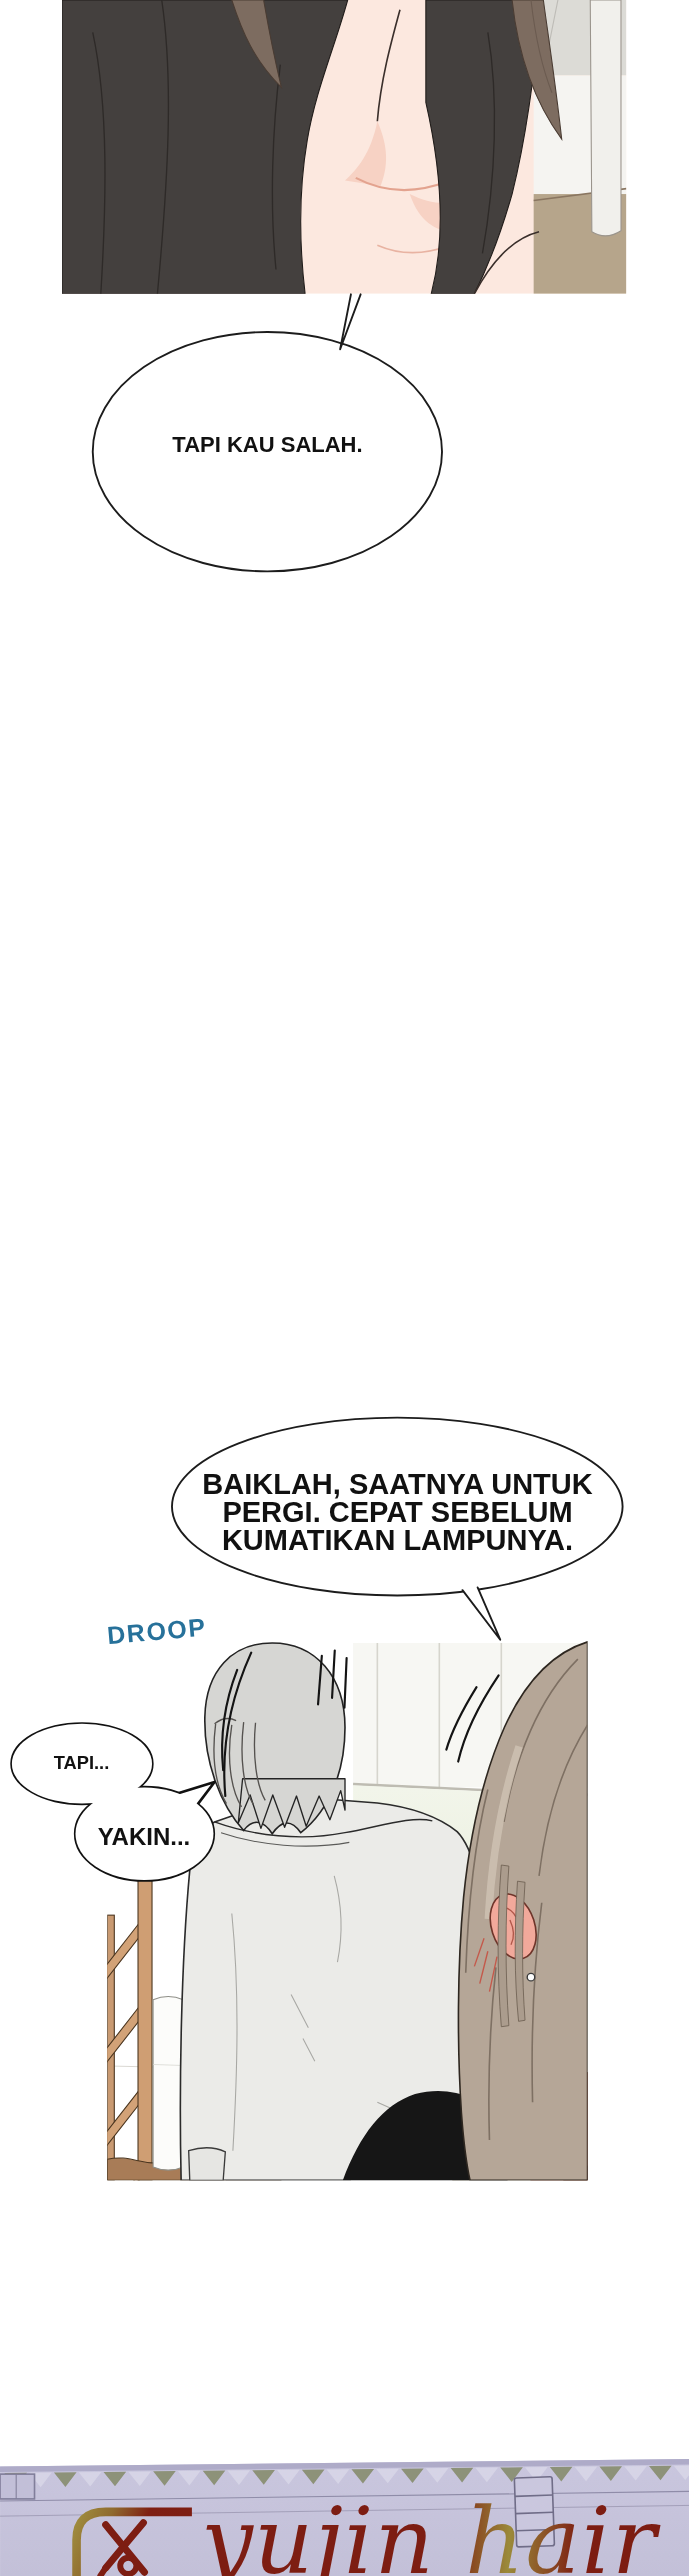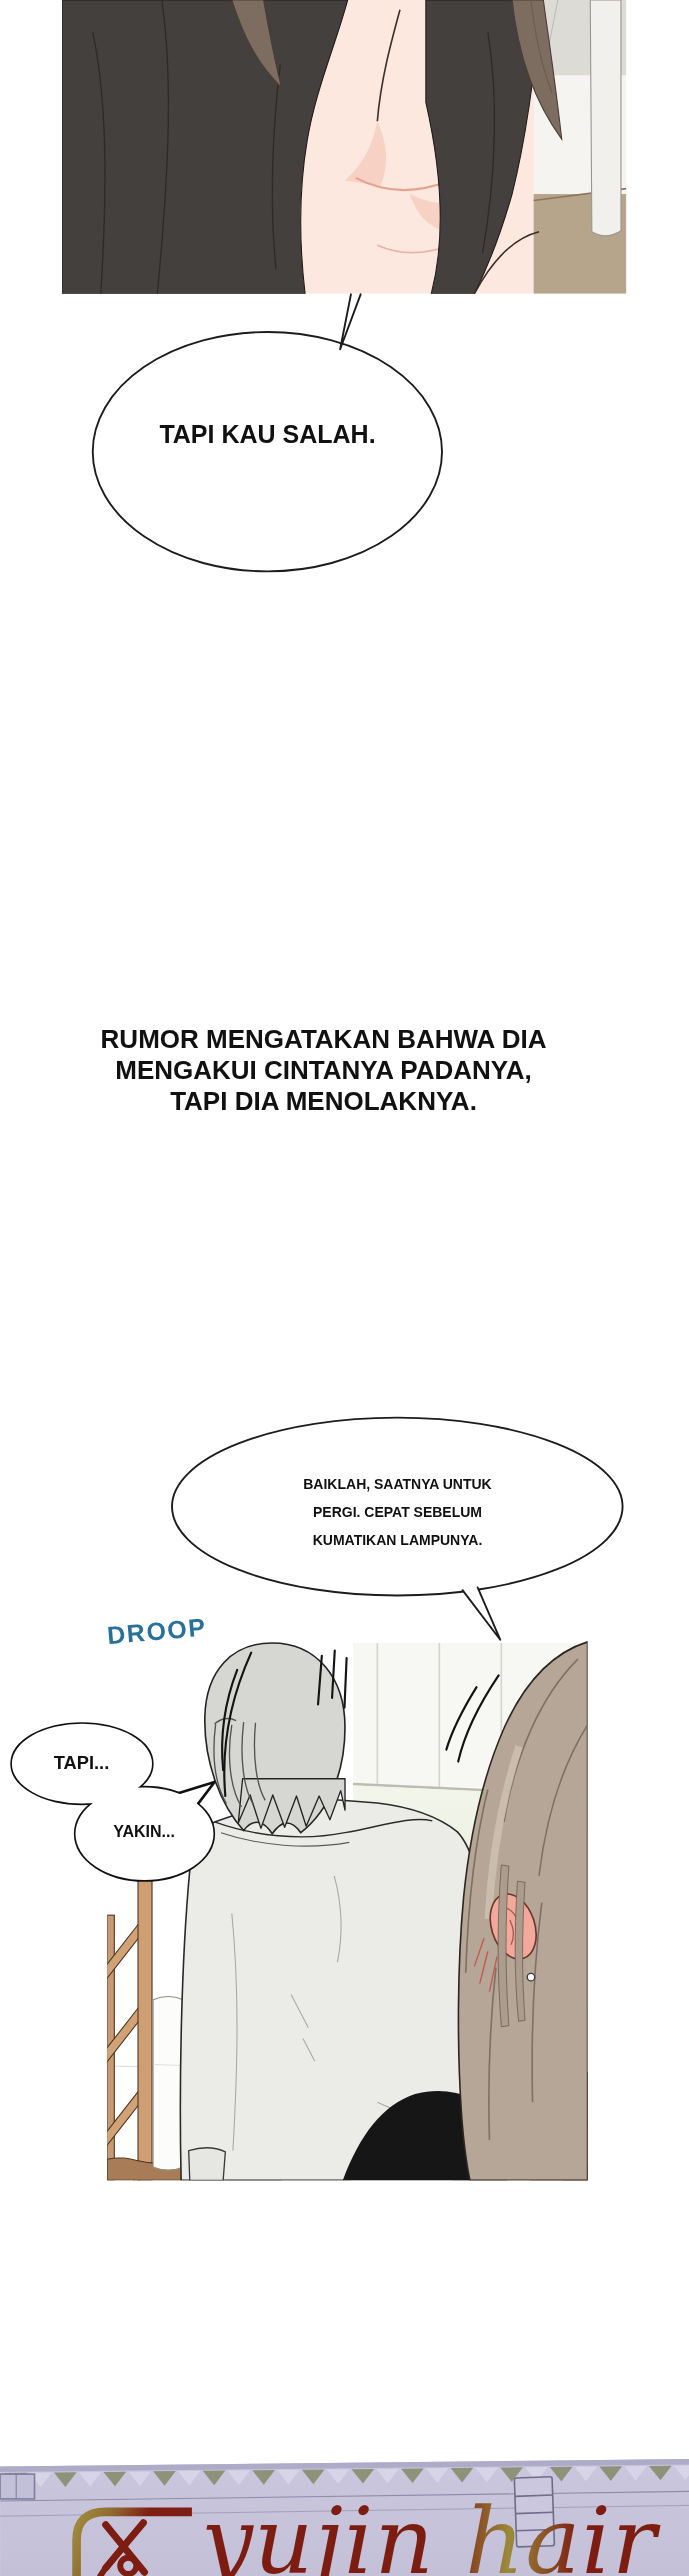--- a/index.html
+++ b/index.html
@@ -1,27 +1,27 @@
 <!DOCTYPE html>
 <html style="font-size:8.6px"><head>
 <meta charset="utf-8">
 <style>
   html,body{margin:0;padding:0;background:#fff;}
   #page{position:relative;width:690px;height:2576px;background:#ffffff;overflow:hidden;
         font-family:"Liberation Sans",sans-serif;}
   #art{position:absolute;left:0;top:0;z-index:1;}
   .txt{position:absolute;z-index:2;color:#111;font-weight:bold;text-align:center;
        white-space:pre-line;line-height:1.16;letter-spacing:0px;}
-  #bubble1-text{left:106px;top:420px;width:323px;font-size:25px;}
+  #bubble1-text{left:106px;top:432px;width:323px;font-size:22px;}
   #narration-text{left:54px;top:1024px;width:539px;font-size:26px;line-height:31px;}
-  #bubble2-text{left:182px;top:1470px;width:431px;font-size:14px;line-height:28px;}
+  #bubble2-text{left:182px;top:1470px;width:431px;font-size:29px;line-height:28px;}
   #sfx-droop{left:107px;top:1616px;width:119px;font-size:25px;color:#27719a;
              transform:rotate(-5deg);letter-spacing:1.6px;text-align:left;font-weight:bold;}
   #bubble3-text{left:17px;top:1752px;width:129px;font-size:18.3px;}
-  #bubble4-text{left:58px;top:1823px;width:172px;font-size:16px;}
+  #bubble4-text{left:58px;top:1823px;width:172px;font-size:24px;}
   #sign-text{left:201px;top:2489px;width:496px;font-size:92px;letter-spacing:1.1px;
              font-family:"DejaVu Serif",serif;font-style:italic;font-weight:normal;
              text-align:left;white-space:nowrap;color:#7d1d12;
              background:linear-gradient(93deg,#7d1d12 0%,#7d1d12 50%,#9b8a3a 62%,#7d1d12 76%,#7d1d12 100%);
              -webkit-background-clip:text;background-clip:text;-webkit-text-fill-color:transparent;}
 </style>
 </head>
 <body>
 
 <div id="page">
@@ -227,23 +227,20 @@
     <g stroke="#7d1d12" fill="none" stroke-linecap="round">
       <path d="M196,4684 L268,4772" stroke-width="13"></path>
       <path d="M266,4680 L196,4764" stroke-width="13"></path>
       <circle cx="238" cy="4760" r="15" stroke-width="11"></circle>
       <path d="M196,4764 L186,4779" stroke-width="11"></path>
     </g>
   </g>
 </svg>
 
 <div class="txt" id="bubble1-text">TAPI KAU SALAH.</div>
-<div class="txt" id="narration-text">RUMOR MENGATAKAN BAHWA DIA
-MENGAKUI CINTANYA PADANYA,
-TAPI DIA MENOLAKNYA.</div>
 <div class="txt" id="bubble2-text">BAIKLAH, SAATNYA UNTUK
 PERGI. CEPAT SEBELUM
 KUMATIKAN LAMPUNYA.</div>
 <div class="txt" id="sfx-droop">DROOP</div>
 <div class="txt" id="bubble3-text">TAPI...</div>
 <div class="txt" id="bubble4-text">YAKIN...</div>
 <div class="txt" id="sign-text">yujin hair</div>
 
 </div>
 

